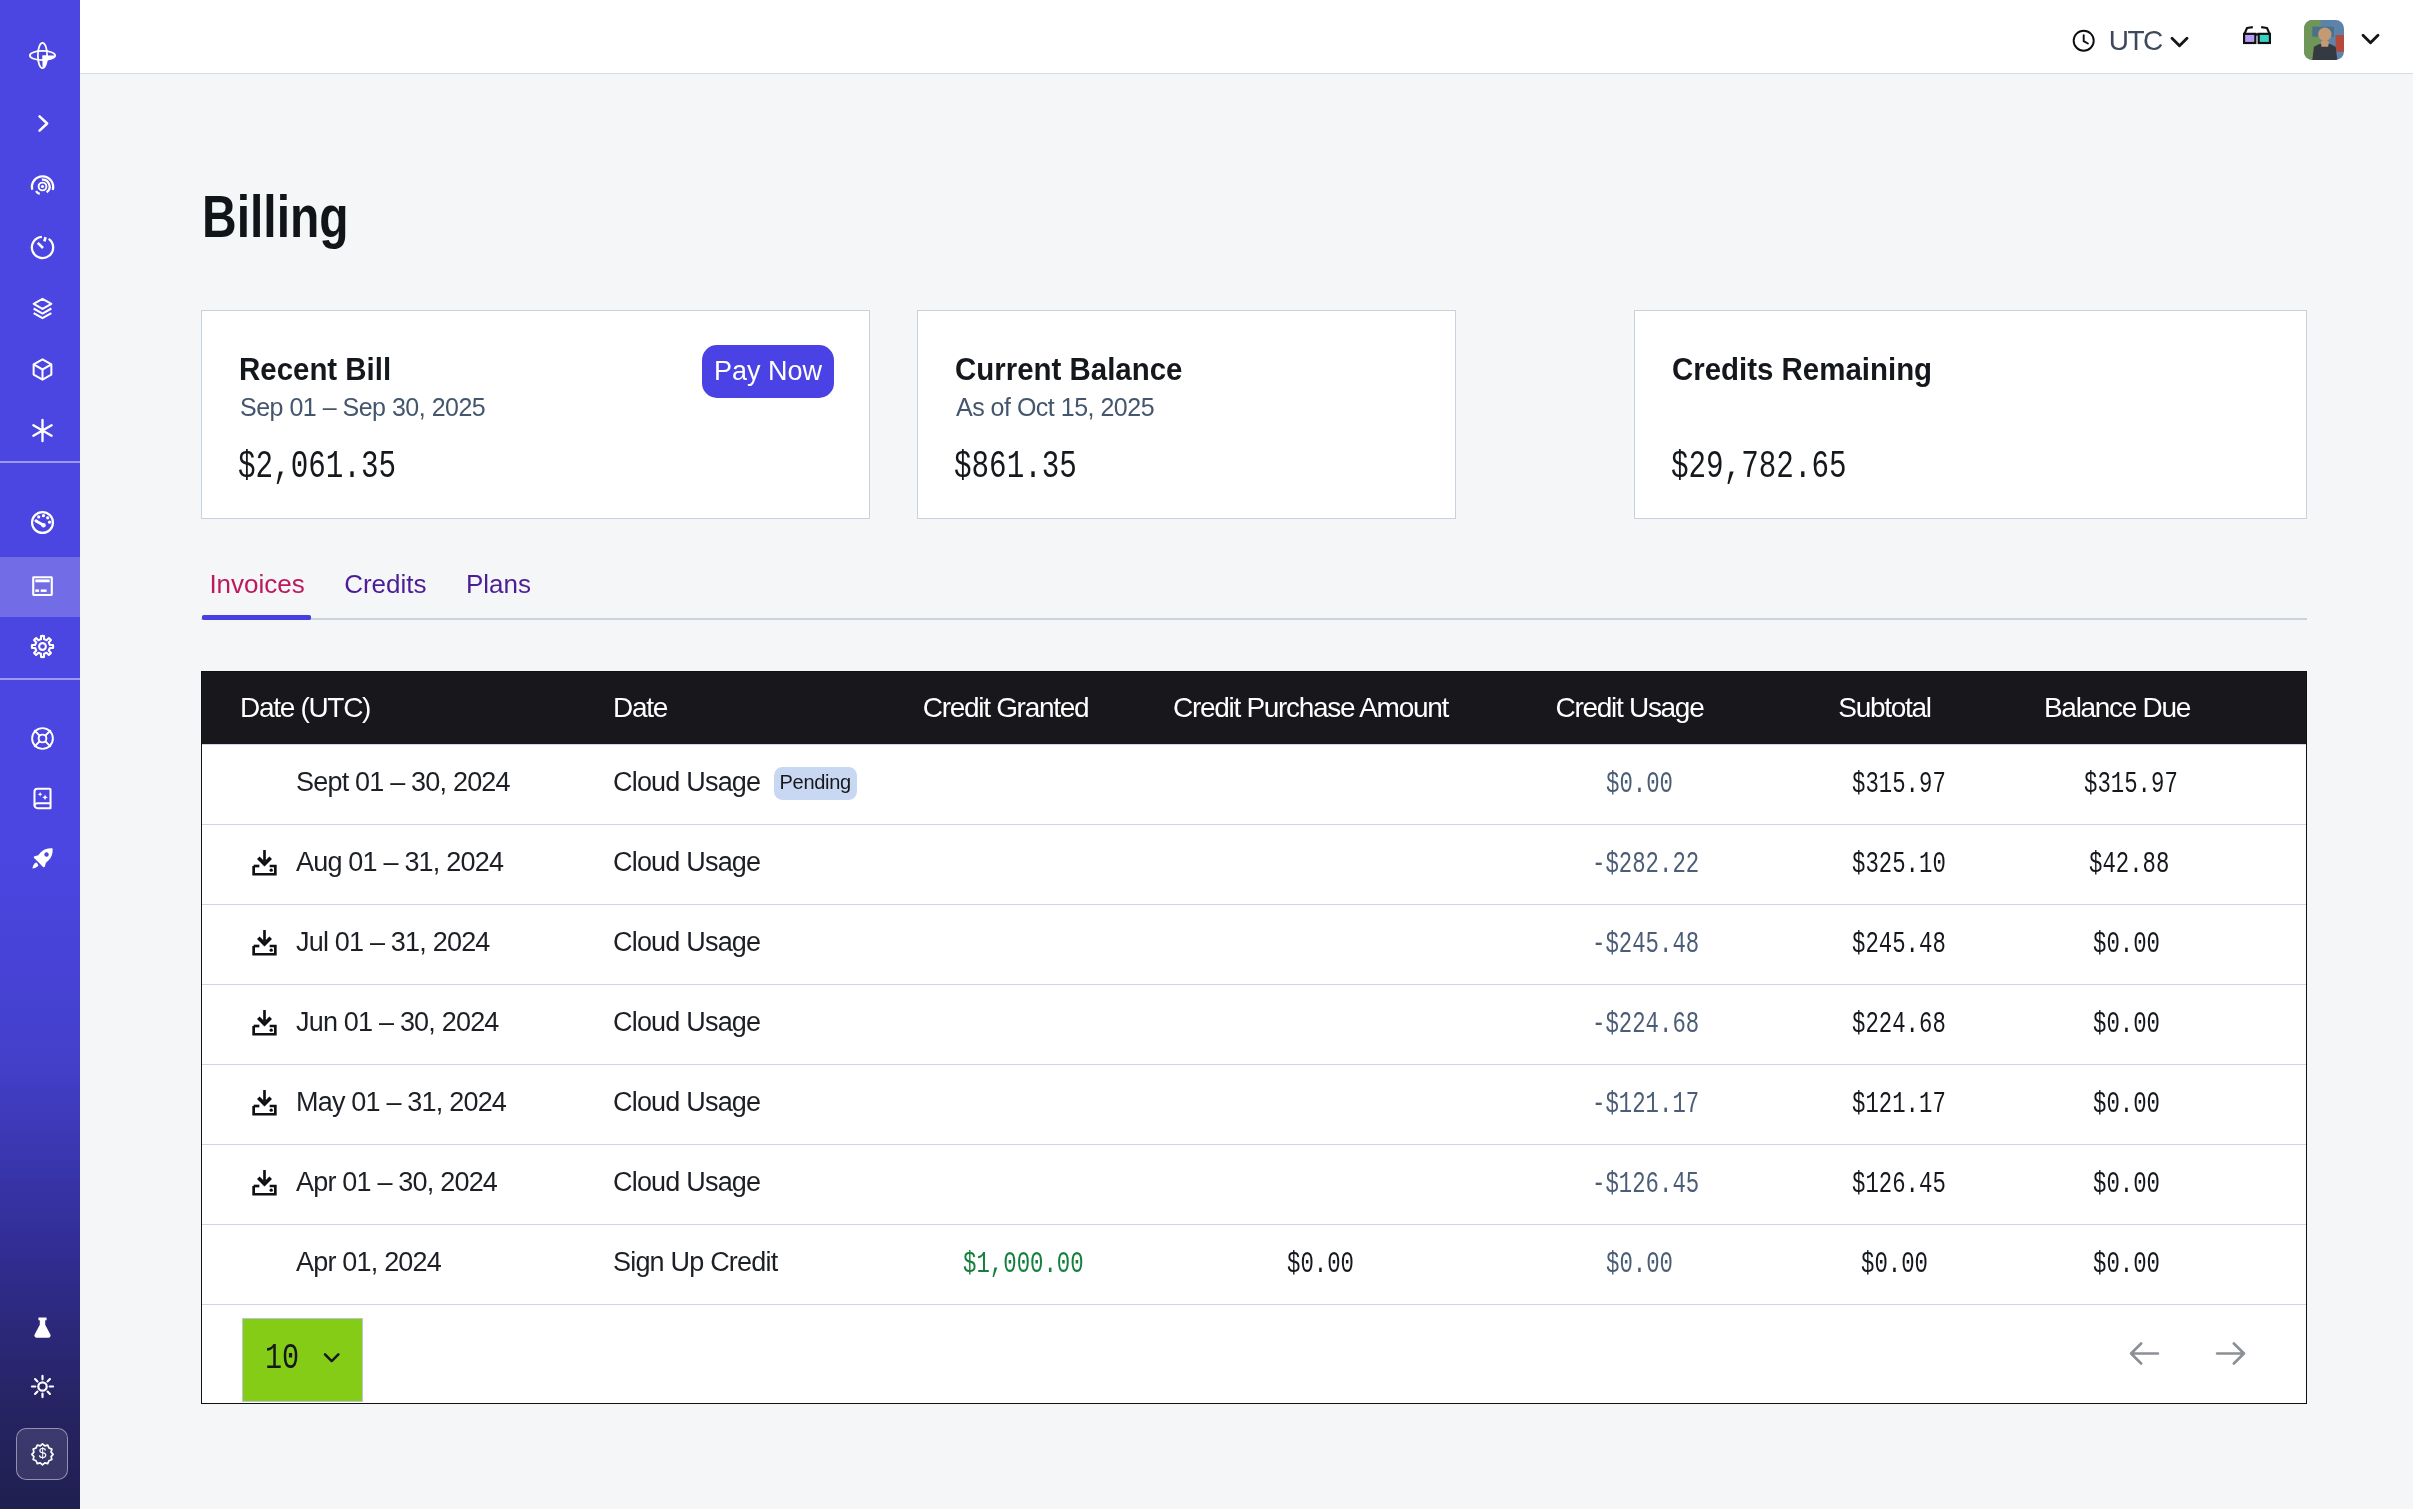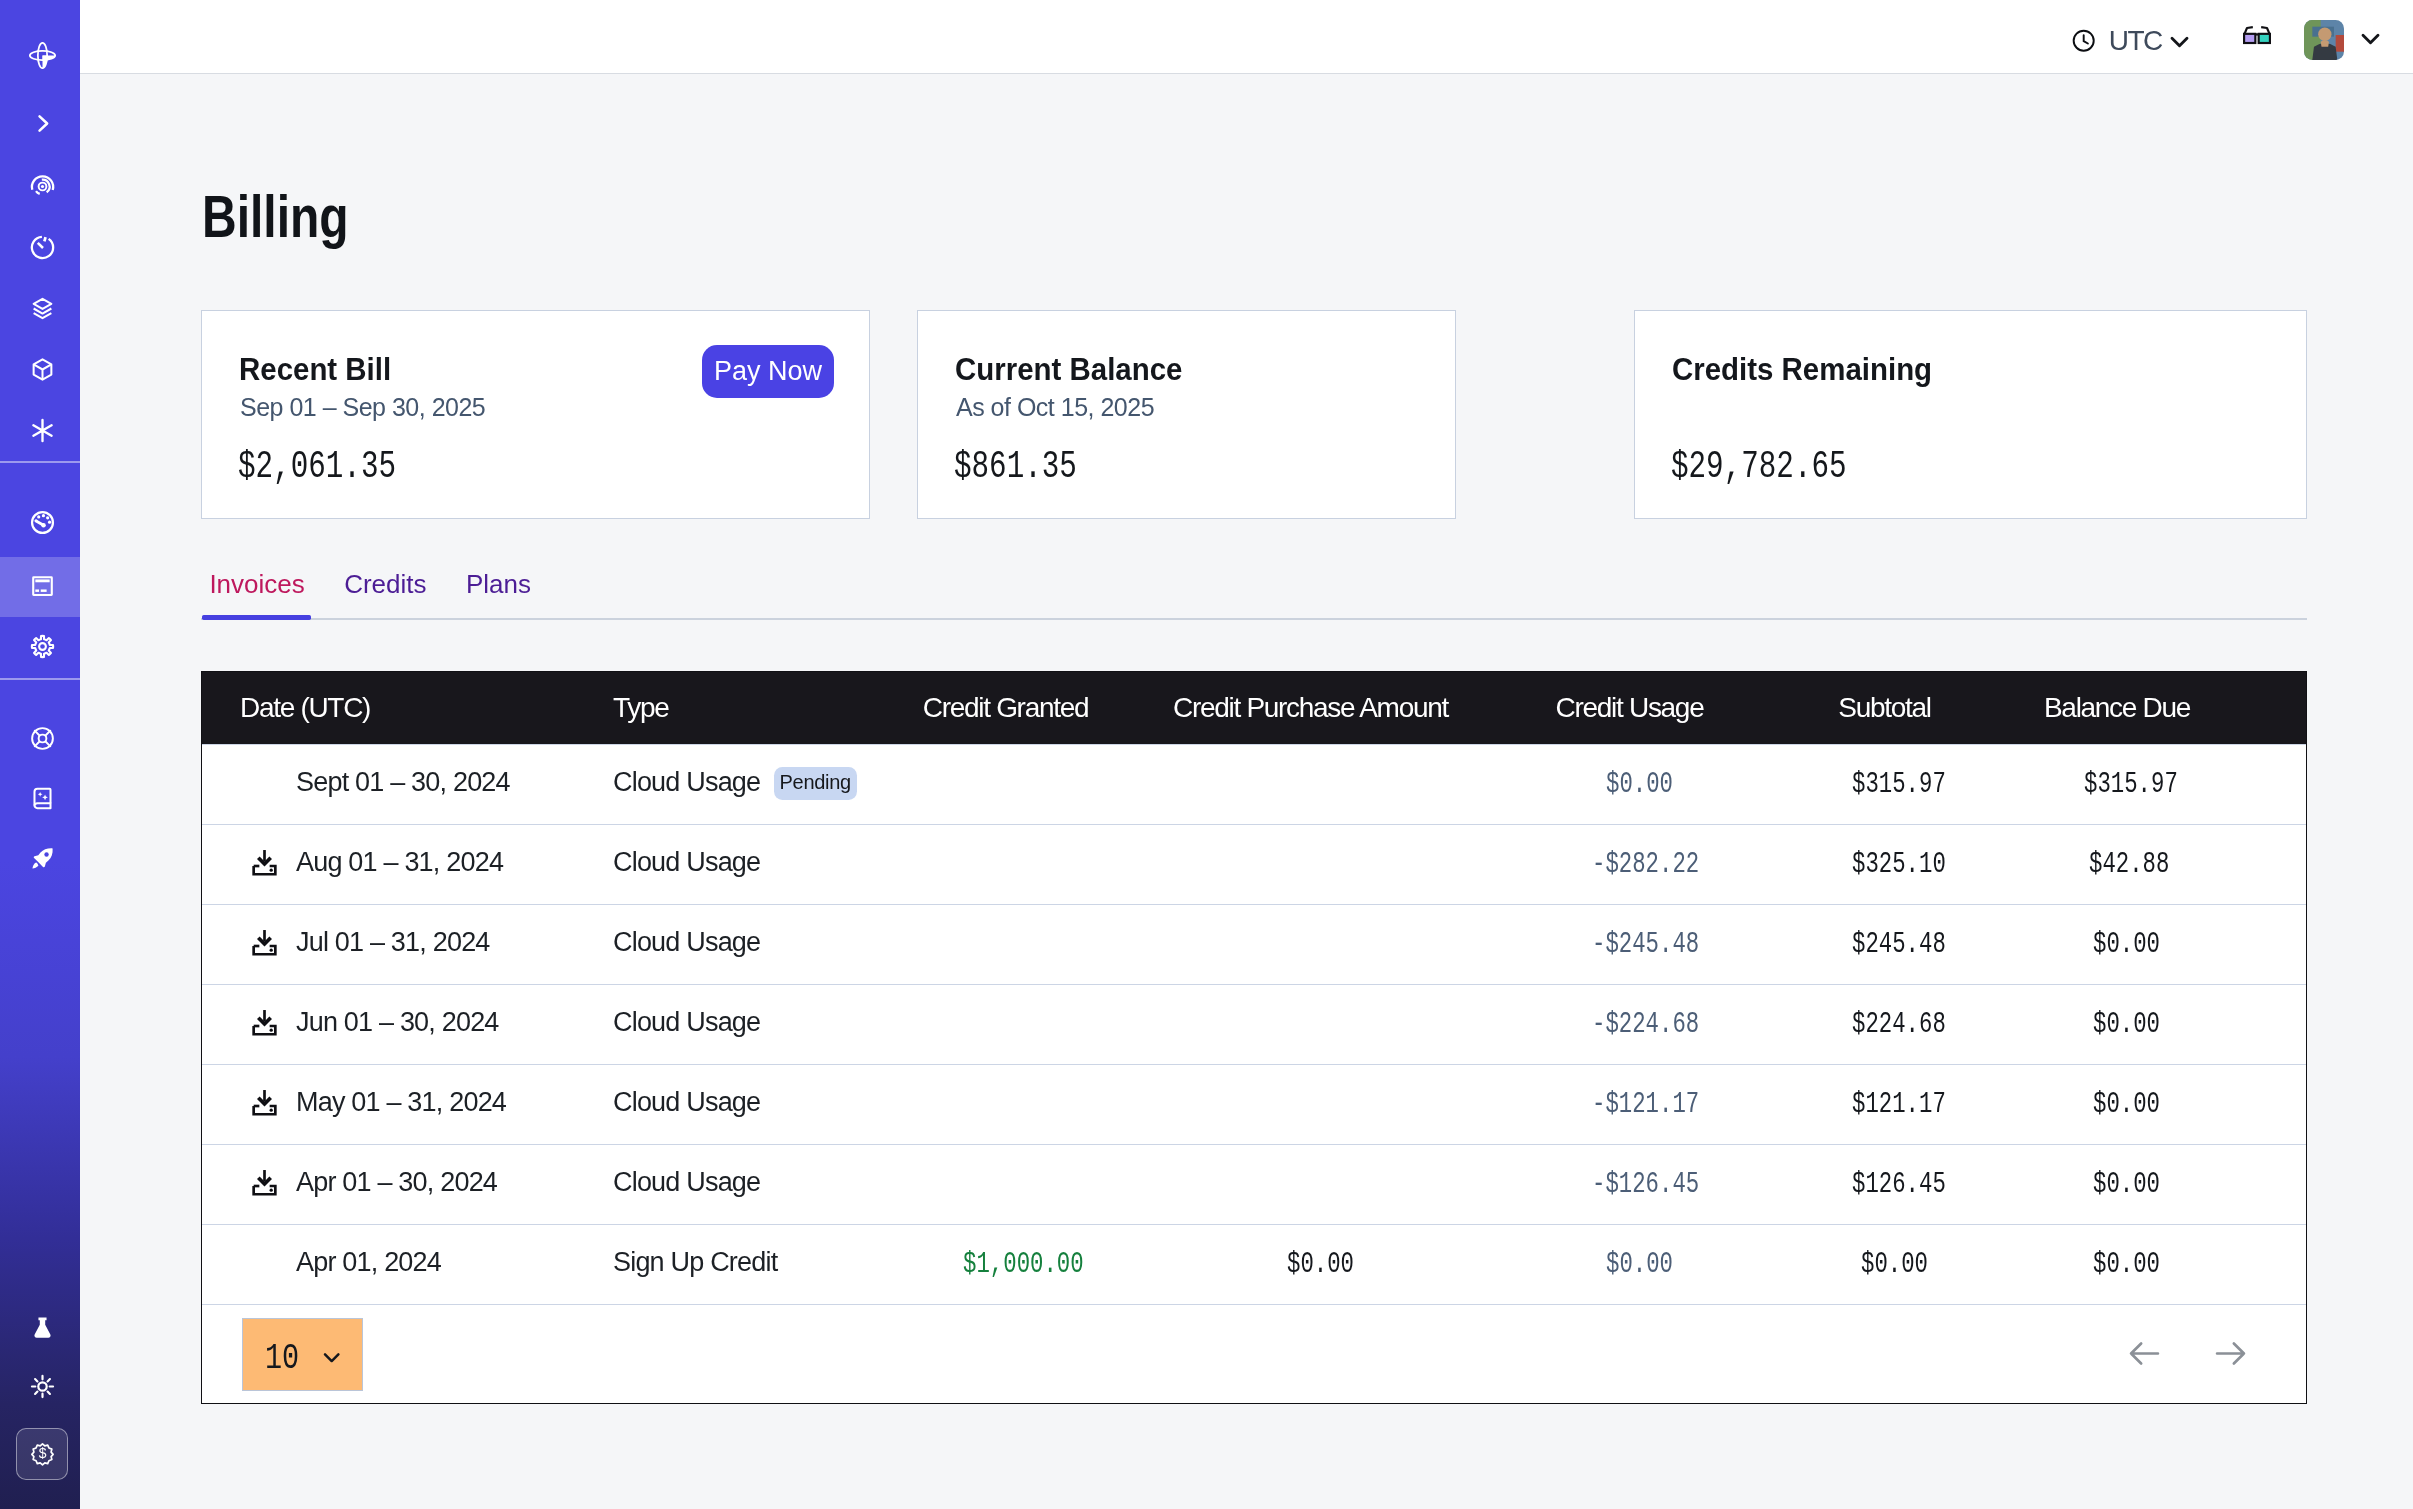--- a/index.html
+++ b/index.html
@@ -56,21 +56,21 @@
   .ra { text-align:center; }
   .money { font-family:"Liberation Mono",monospace; font-size:29px; display:inline-block;
     transform:scaleX(0.77); transform-origin:right center; white-space:pre; }
   .slate { color:#4c5e77; }
   .green { color:#15803d; }
   .dark { color:#15181d; }
   .dl { position:absolute; left:46px; top:50%; margin-top:-13.4px; width:33px; height:33px; }
   .badgep { display:inline-block; background:#c8d7f2; color:#16181c; font-size:20px; border-radius:8.4px;
     padding:4.2px 5.9px 5.9px; margin-left:13.4px; position:relative; top:-1.7px; letter-spacing:-0.3px;}
   #pagerow { height:99px; border-top:1.7px solid #ccd5e5; position:relative; }
-  #pagesel { position:absolute; left:40px; top:12.6px; width:121px; height:73px; border:1.7px solid #bac5d8; background:#fdba74; }
+  #pagesel { position:absolute; left:40px; top:12.6px; width:121px; height:84px; border:1.7px solid #bac5d8; background:#84cc16; }
   #pagesel .num { position:absolute; left:22px; top:18.4px; font-size:37px; color:#15181d;
     font-family:"Liberation Mono",monospace; display:inline-block; transform:scaleX(0.77); transform-origin:left center;}
   .arrow { position:absolute; top:25px; width:47px; height:47px; }
 </style>
 </head>
 <body>
 
 <div id="topbar">
   <div id="utc">
     <svg width="23.4" height="23.4" viewBox="0 0 28 28" fill="none" stroke="#0c0e12" stroke-width="2.3">
@@ -232,21 +232,21 @@
 
 <div id="tabs">
   <span class="tab active">Invoices</span><span class="tab">Credits</span><span class="tab">Plans</span>
 </div>
 <div id="tabline"></div>
 <div id="tabunder"></div>
 
 <div id="table">
   <div class="trow" id="thead">
     <div class="c-date">Date (UTC)</div>
-    <div>Type</div>
+    <div>Date</div>
     <div class="ra">Credit Granted</div>
     <div class="ra">Credit Purchase Amount</div>
     <div class="ra">Credit Usage</div>
     <div class="ra">Subtotal</div>
     <div class="ra">Balance Due</div>
     <div></div>
   </div>
 
   <div class="trow r">
     <div class="c-date">Sept 01 – 30, 2024</div>

